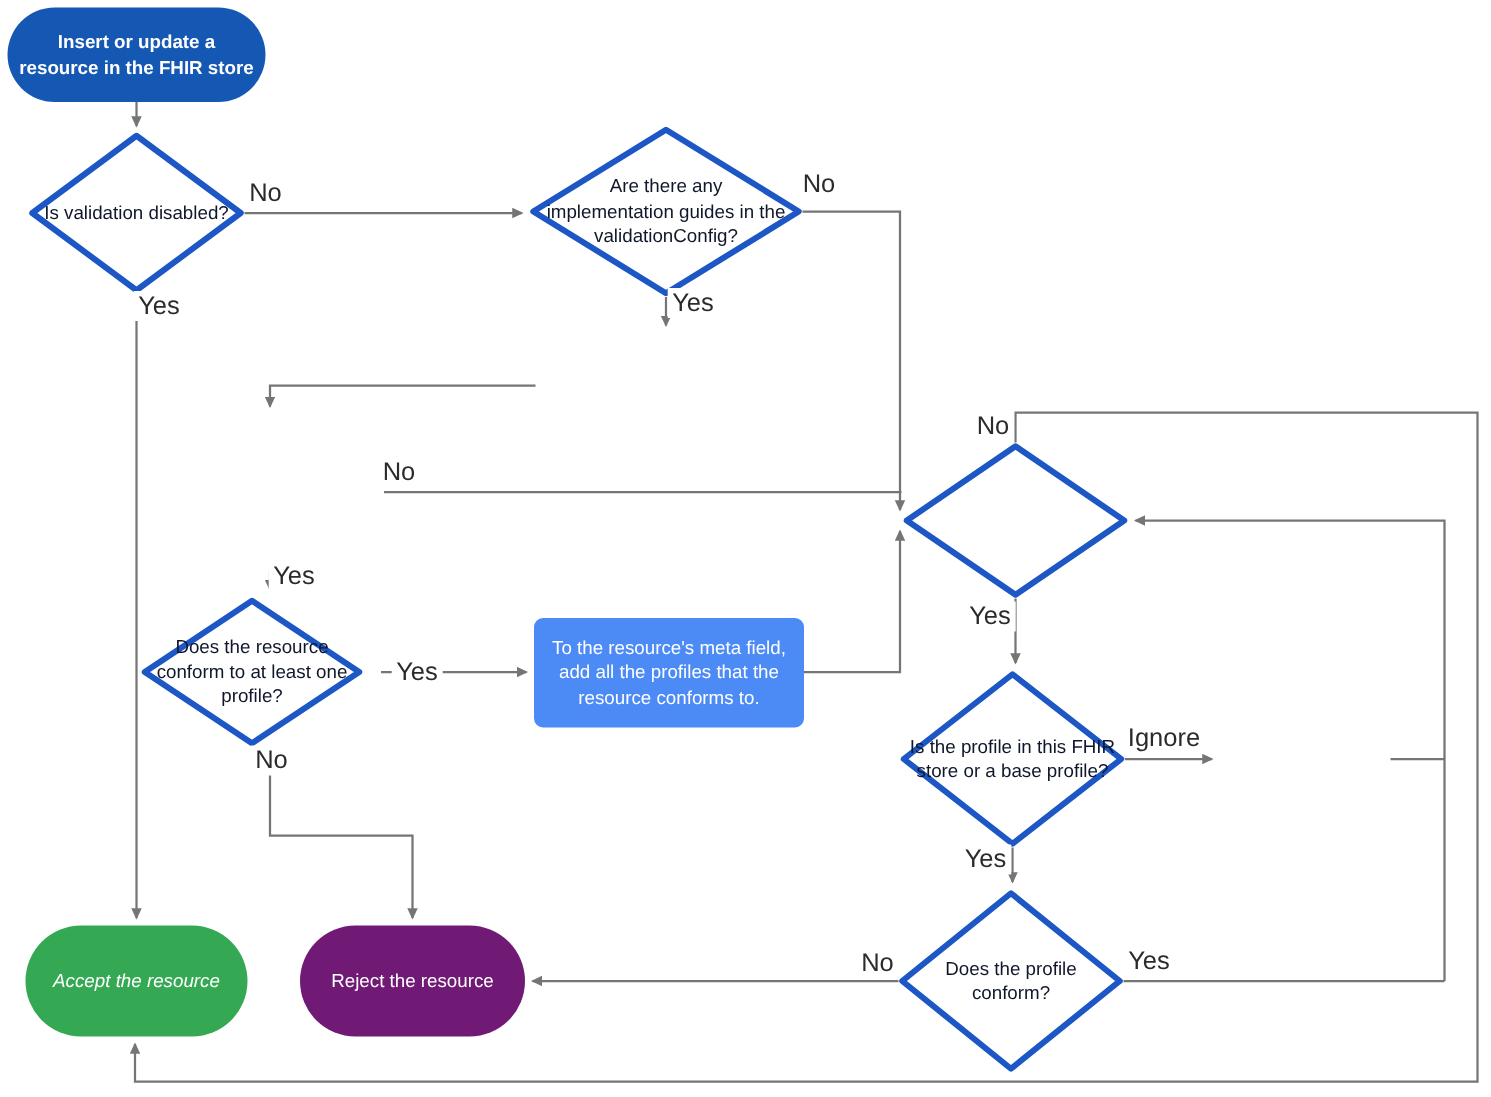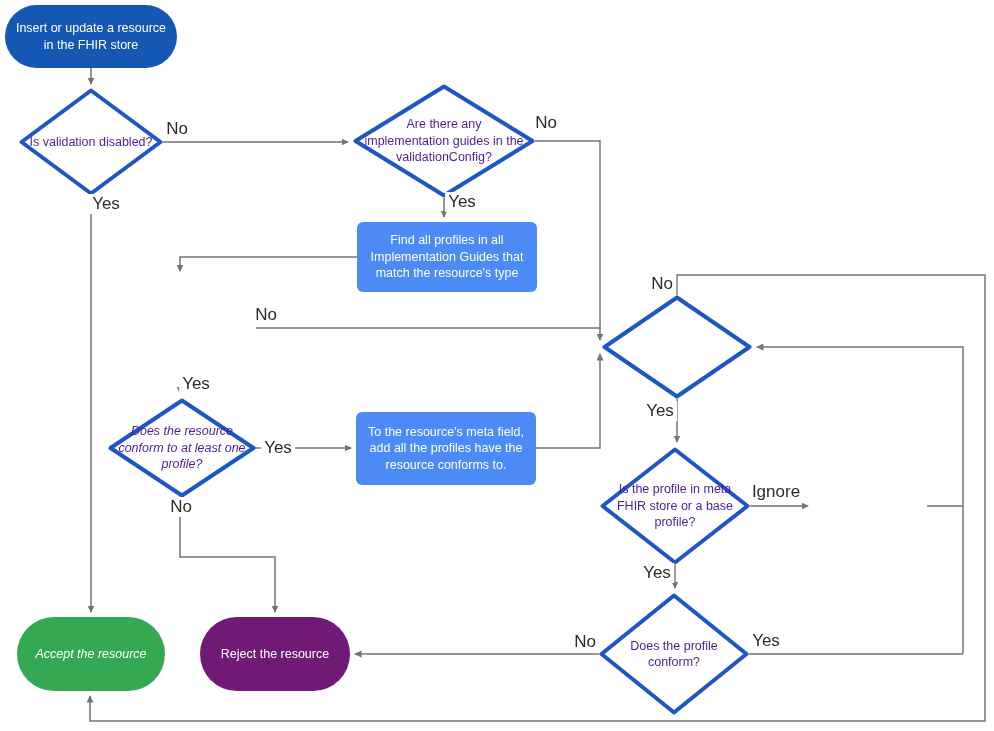--- a/index.html
+++ b/index.html
@@ -12,21 +12,21 @@
     overflow: hidden;
   }
   #edges { position: absolute; left: 0; top: 0; }
   .node { position: absolute; display: flex; align-items: center; justify-content: center; }
   .node .shape-svg { position: absolute; left: 0; top: 0; }
   .node .txt {
     position: relative;
     text-align: center;
     font-size: 12.5px;
     line-height: 1.32;
-    color: #4c1d95;
+    color: #0f172a;
     width: 88%;
     z-index: 2;
   }
   .stadium {
     border-radius: 999px;
     color: #ffffff;
   }
   .stadium .txt { color: #ffffff; }
   .rectnode {
     border-radius: 6px;
@@ -73,64 +73,61 @@
       <path d="M750 506 H808" marker-end="url(#arrow)"></path>
       <path d="M927 506 H963"></path>
       <path d="M963 654 V347 H757" marker-end="url(#arrow)"></path>
       <path d="M675 565 V588" marker-end="url(#arrow)"></path>
       <path d="M599 654 H355" marker-end="url(#arrow)"></path>
       <path d="M749 654 H963"></path>
     </g>
   </svg>
 
   <div class="node stadium" style="left:5px; top:5px; width:172px; height:63px; background:#1558b3;">
-    <div class="txt" style="width:92%;">Insert or update a resource in the FHIR store</div>
+    <div class="txt" style="width:92%;font-weight:bold;">Insert or update a resource in the FHIR store</div>
   </div>
 
   <div class="node" style="left:19px; top:88px; width:144px; height:108px;">
     <svg class="shape-svg" width="144" height="108" viewBox="0 0 144 108">
       <polygon points="72,2.5 141.5,54 72,105.5 2.5,54" fill="#ffffff" stroke="#1d57c5" stroke-width="4" stroke-linejoin="round"></polygon>
     </svg>
     <div class="txt nowrap">Is validation disabled?</div>
   </div>
 
   <div class="node" style="left:353px; top:84px; width:182px; height:114px;">
     <svg class="shape-svg" width="182" height="114" viewBox="0 0 182 114">
       <polygon points="91,2.5 179.5,57 91,111.5 2.5,57" fill="#ffffff" stroke="#1d57c5" stroke-width="4" stroke-linejoin="round"></polygon>
     </svg>
     <div class="txt">Are there any implementation guides in the validationConfig?</div>
   </div>
 
-  <div class="node rectnode" style="left:357px; top:222px; width:180px; height:70px;">
-    <div class="txt">Find all profiles in all Implementation Guides that match the resource's type</div>
-  </div>
 
 
-  <div class="node" style="left:108px; top:398px; width:148px; height:100px;font-style:italic;">
+  <div class="node" style="left:94px; top:398px; width:148px; height:100px;">
     <svg class="shape-svg" width="148" height="100" viewBox="0 0 148 100">
       <polygon points="74,2.5 145.5,50 74,97.5 2.5,50" fill="#ffffff" stroke="#1d57c5" stroke-width="4" stroke-linejoin="round"></polygon>
     </svg>
     <div class="txt" style="width:90%;">Does the resource conform to at least one profile?</div>
   </div>
 
   <div class="node rectnode" style="left:356px; top:412px; width:180px; height:73px;">
-    <div class="txt">To the resource's meta field, add all the profiles have the resource conforms to.</div>
+    <div class="txt">To the resource's meta field, add all the profiles that the resource conforms to.</div>
   </div>
 
   <div class="node" style="left:602px; top:295px; width:150px; height:104px;">
     <svg class="shape-svg" width="150" height="104" viewBox="0 0 150 104">
       <polygon points="75,2.5 147.5,52 75,101.5 2.5,52" fill="#ffffff" stroke="#1d57c5" stroke-width="4" stroke-linejoin="round"></polygon>
     </svg>
   </div>
 
   <div class="node" style="left:600px; top:447px; width:150px; height:118px;">
     <svg class="shape-svg" width="150" height="118" viewBox="0 0 150 118">
       <polygon points="75,2.5 147.5,59 75,115.5 2.5,59" fill="#ffffff" stroke="#1d57c5" stroke-width="4" stroke-linejoin="round"></polygon>
     </svg>
-    <div class="txt" style="width:92%;">Is the profile in meta FHIR store or a base profile?</div>
+    <div class="txt" style="width:92%;">Is the profile in this FHIR store or a base profile?</div>
   </div>
 
 
   <div class="node" style="left:599px; top:593px; width:150px; height:122px;">
     <svg class="shape-svg" width="150" height="122" viewBox="0 0 150 122">
       <polygon points="75,2.5 147.5,61 75,119.5 2.5,61" fill="#ffffff" stroke="#1d57c5" stroke-width="4" stroke-linejoin="round"></polygon>
     </svg>
     <div class="txt" style="width:80%;">Does the profile conform?</div>
   </div>
 

